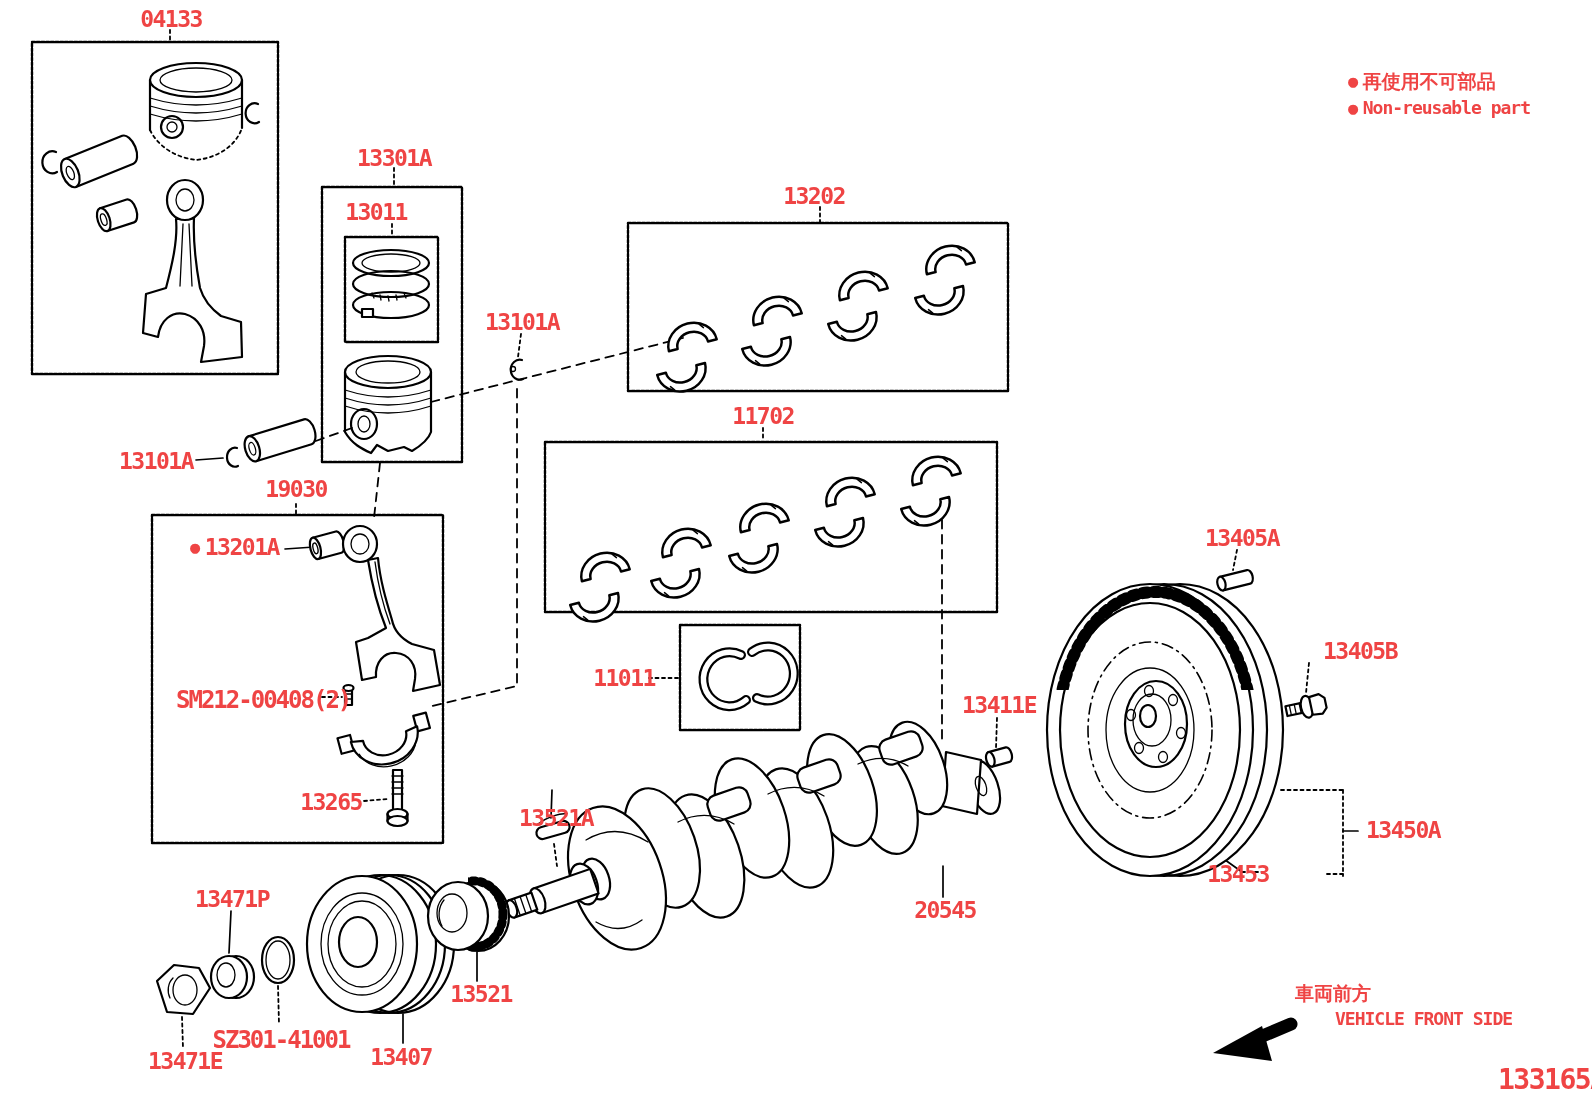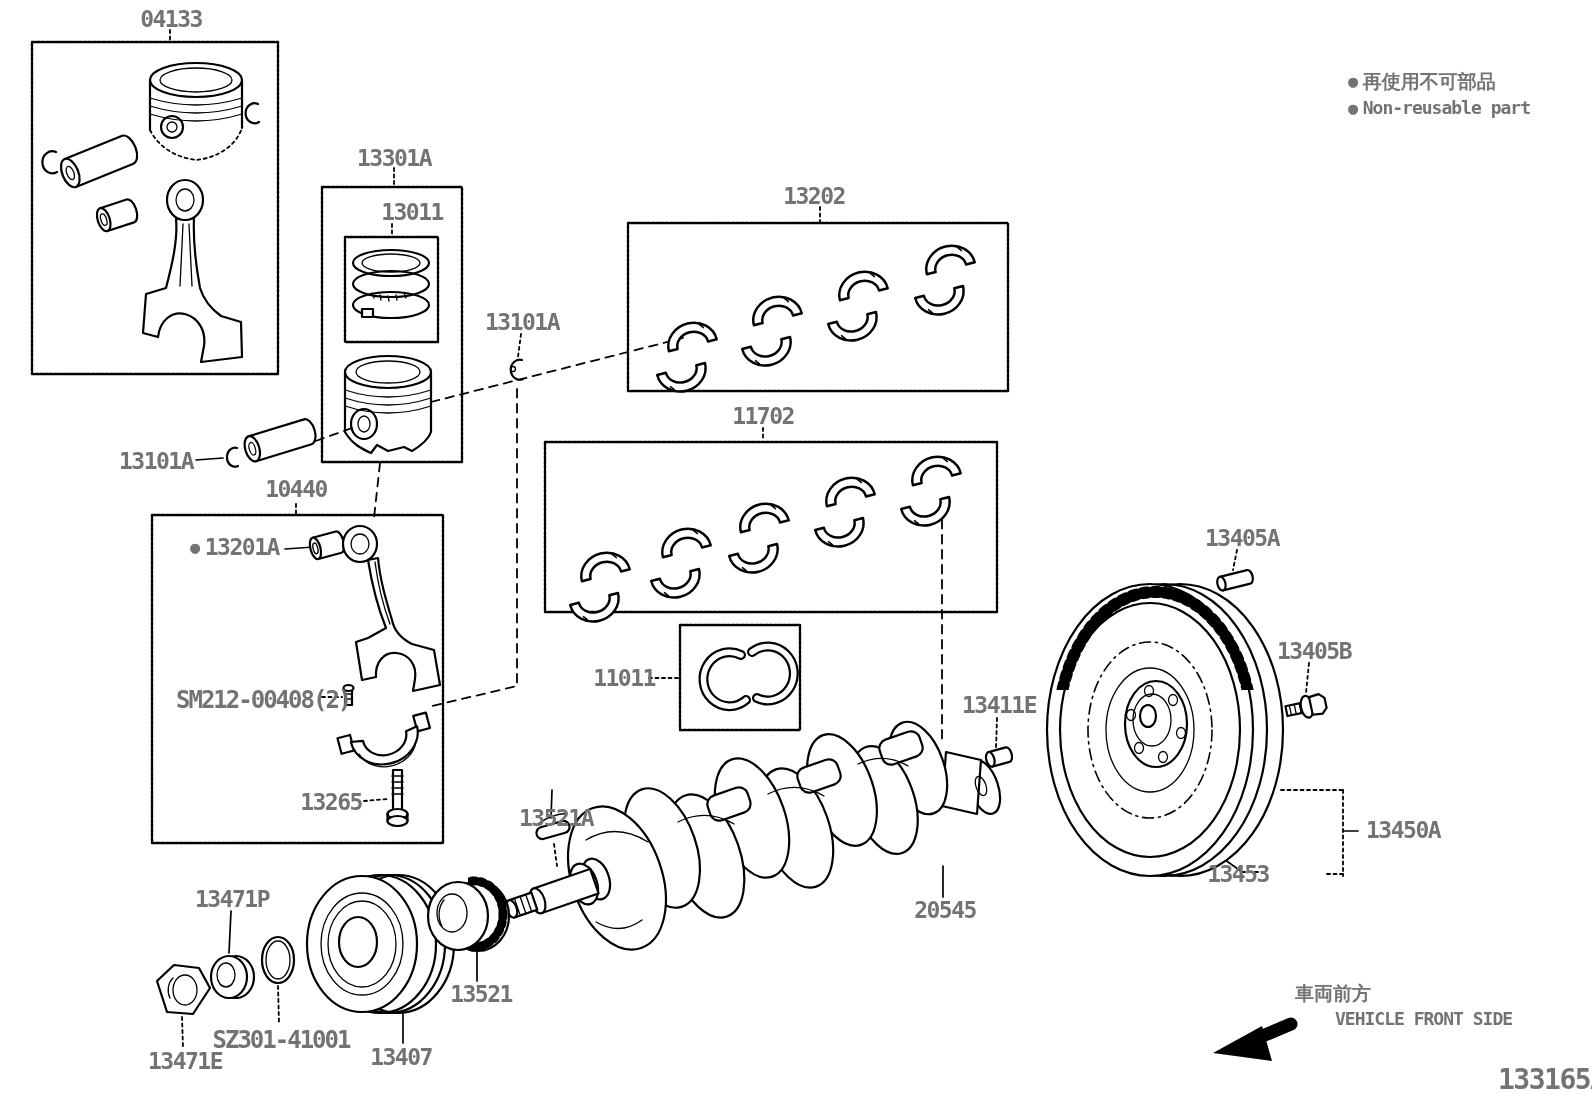--- a/index.html
+++ b/index.html
@@ -1,17 +1,17 @@
 <!DOCTYPE html>
 <html><head>
 <meta charset="utf-8">
 <style>
   html,body{margin:0;padding:0;background:#fff}
   .stage{position:relative;width:1592px;height:1099px;background:#fff;overflow:hidden;
-         font-family:"DejaVu Sans Mono",monospace;color:#737373}
+         font-family:"DejaVu Sans Mono",monospace;color:#ef4444}
   .stage svg{position:absolute;left:0;top:0}
   svg *{stroke:#000;stroke-width:2.2;fill:none;stroke-linecap:round;stroke-linejoin:round}
   .w{fill:#fff}
   .ld{stroke-width:1.8;stroke-dasharray:3 3.5}
   .lda{stroke-width:1.8;stroke-dasharray:8.5 6.5}
   .ls{stroke-width:1.7}
   .thin{stroke-width:1.3}
   .box{stroke-width:2.4;stroke-dasharray:3 1.7}
   .band{stroke-width:10}
   .bandi{stroke:#fff;stroke-width:5.5}
@@ -346,40 +346,40 @@
   </g>
 
   <g>
     <path d="M1291,1024 L1253,1040" style="stroke-width:13"></path>
     <polygon class="blk" points="1262,1026 1213,1053 1272,1061"></polygon>
   </g>
 </svg>
 
   <div class="lbl ctr" style="left:171px;top:8px">04133</div>
   <div class="lbl ctr" style="left:394px;top:147px">13301A</div>
-  <div class="lbl ctr" style="left:412px;top:201px">13011</div>
+  <div class="lbl ctr" style="left:376px;top:201px">13011</div>
   <div class="lbl ctr" style="left:522px;top:311px">13101A</div>
   <div class="lbl ctr" style="left:814px;top:185px">13202</div>
   <div class="lbl ctr" style="left:763px;top:405px">11702</div>
   <div class="lbl ctr" style="left:156px;top:450px">13101A</div>
-  <div class="lbl ctr" style="left:296px;top:478px">10440</div>
+  <div class="lbl ctr" style="left:296px;top:478px">19030</div>
 
   <div class="lbl row" style="left:190px;top:536px">
     <span class="bullet">●</span>
     <span>13201A</span>
   </div>
 
   <div class="lbl sm" style="left:176px;top:688px">SM212-00408(2)</div>
   <div class="lbl ctr" style="left:331px;top:791px">13265</div>
   <div class="lbl ctr" style="left:624px;top:667px">11011</div>
   <div class="lbl ctr" style="left:556px;top:807px">13521A</div>
   <div class="lbl ctr" style="left:945px;top:899px">20545</div>
   <div class="lbl ctr" style="left:999px;top:694px">13411E</div>
   <div class="lbl ctr" style="left:1242px;top:527px">13405A</div>
-  <div class="lbl ctr" style="left:1314px;top:640px">13405B</div>
+  <div class="lbl ctr" style="left:1360px;top:640px">13405B</div>
   <div class="lbl" style="left:1366px;top:819px">13450A</div>
   <div class="lbl ctr" style="left:1238px;top:863px">13453</div>
   <div class="lbl ctr" style="left:232px;top:888px">13471P</div>
   <div class="lbl ctr" style="left:185px;top:1050px">13471E</div>
   <div class="lbl ctr sm" style="left:281px;top:1028px">SZ301-41001</div>
   <div class="lbl ctr" style="left:401px;top:1046px">13407</div>
   <div class="lbl ctr" style="left:481px;top:983px">13521</div>
 
   <div class="lbl row" style="left:1348px;top:72px">
     <span class="bullet">●</span>

